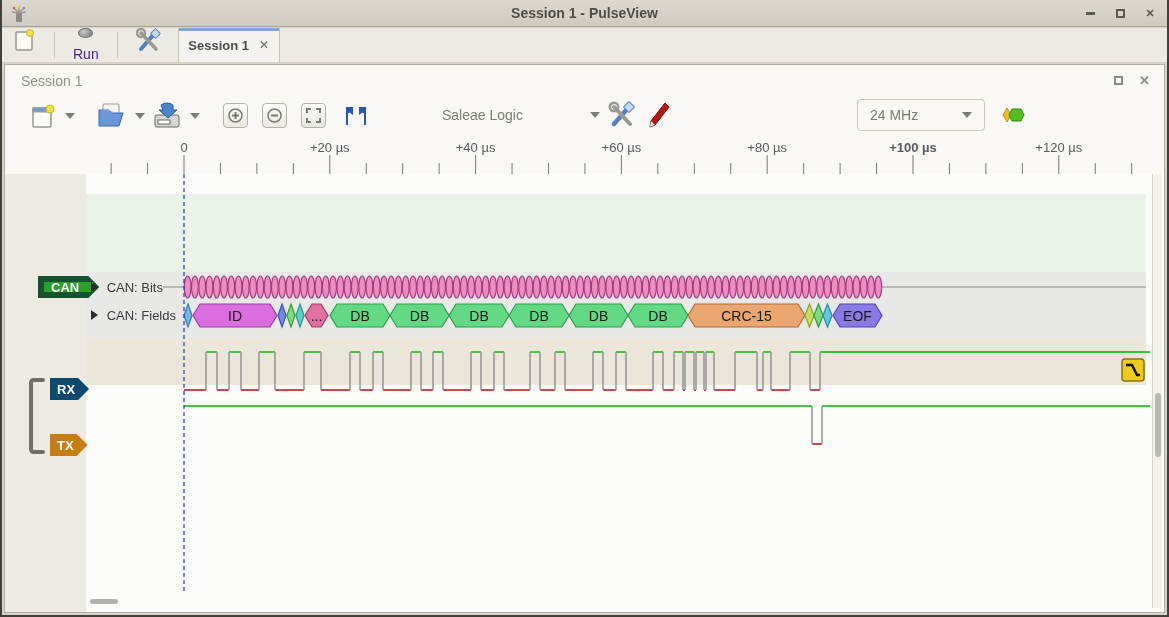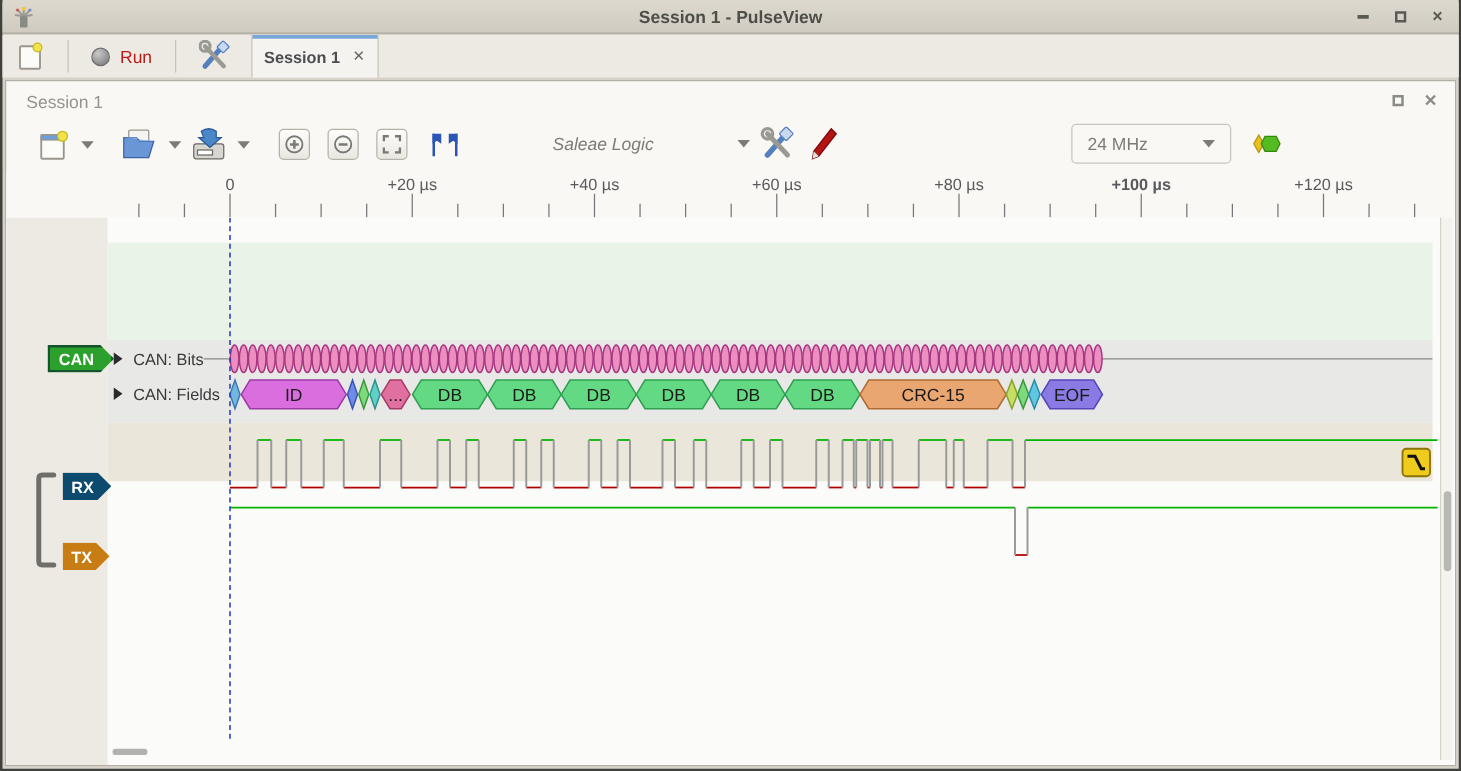--- a/index.html
+++ b/index.html
@@ -17,22 +17,22 @@
                   gap:16px; align-items:center; }
   .wc { width:14px; height:14px; display:flex; align-items:center; justify-content:center;
         color:#5a5a55; font-size:11px; font-weight:bold; cursor:default; }
   .wc .min-glyph { width:9px; height:3px; background:#5a5a55; }
   .wc .max-glyph { width:9px; height:9px; border:2px solid #5a5a55; }
 
   
   .main-toolbar { position:absolute; left:2px; top:28px; width:1165px; height:34px;
                   background:#edeae3; display:flex; align-items:stretch; }
   .tb-sep { width:1px; background:#c6c2b7; margin:4px 6px; }
-  .tb-btn { display:flex; align-items:center; gap:8px; padding:0 12px; color:#b91c1c;
-            font-size:14px; }
+  .tb-btn { display:flex; align-items:center; gap:8px; padding:0 12px; color:#4c1d95;
+            font-size:14px;flex-direction:column; }
   .run-circle { width:15px; height:15px; border-radius:50%;
                 background:radial-gradient(circle at 35% 30%, #c9c9c9, #8d8d8d 70%);
                 border:1px solid #6f6f6f; }
   .tab { position:relative; margin-left:4px; width:102px; background:#f4f3ef;
          border-left:1px solid #c6c2b7; border-right:1px solid #c6c2b7;
          display:flex; align-items:center; justify-content:center; gap:10px;
          font-size:13px; font-weight:bold; color:#4d4d52; }
   .tab::before { content:""; position:absolute; left:0; right:0; top:0; height:3px;
                  background:#79a7d9; }
   .tab-close { font-size:12px; color:#666; font-weight:normal; }
@@ -53,41 +53,41 @@
   .icon-abs { position:absolute; }
   .caret { width:0; height:0; border-left:5px solid transparent;
            border-right:5px solid transparent; border-top:6px solid #7c7c77; }
   .sq-btn { position:absolute; width:25px; height:25px; top:6px; border:1px solid #b5b1a6;
             border-radius:4px; background:linear-gradient(#fdfdfc,#e9e7e1);
             display:flex; align-items:center; justify-content:center; }
   .combo { position:absolute; top:2px; height:32px; border:1px solid #c9c6bd;
            border-radius:4px; background:#f9f8f5; display:flex; align-items:center;
            justify-content:space-between; padding:0 12px; color:#7c7c77; font-size:14px; }
   .flat-combo { position:absolute; top:2px; height:32px; display:flex; align-items:center;
-                color:#7c7c77; font-size:14px;font-style:italic; }
+                color:#7c7c77; font-size:14px; }
 
   
   .ruler { position:absolute; left:0; top:72px; width:100%; height:37px; background:#f9f8f5; }
   .ruler-label { position:absolute; top:3px; transform:translateX(-50%); font-size:13px;
                  color:#5a5a5e; white-space:nowrap; }
   .traces { position:absolute; left:0; top:109px; width:1159px; height:438px;
             background:#fbfbf9; overflow:hidden; }
   .gutter { position:absolute; left:0; top:0; width:81px; height:100%; background:#edeae3; }
   .band { position:absolute; left:81px; width:1060px; }
   .band-decode { top:20px; height:78px; background:#e9f3e8; }
   .band-rx { top:98px; height:66px; background:#e8e8e7; }
   .band-tx { top:164px; height:47px; background:#eae6da; }
   .row-label { position:absolute; font-size:13px; color:#3a3a3a; white-space:nowrap; }
   .tri { display:inline-block; width:0; height:0; border-top:5px solid transparent;
          border-bottom:5px solid transparent; border-left:7px solid #2a2a2a;
          margin-right:5px; }
   .tag { position:absolute; height:22px; display:flex; align-items:center;
          padding:0 14px 0 7px; color:#fff; font-size:13px; font-weight:bold;
          clip-path:polygon(0 0, calc(100% - 11px) 0, 100% 50%, calc(100% - 11px) 100%, 0 100%); }
-  .tag-can { background:#2ca02c; border:2px solid #14532d; }
+  .tag-can { background:#2ca02c; border:6px solid #14532d; }
   .tag-rx { background:#0c4a6e; }
   .tag-tx { background:#c87d14;text-align:center; }
 
   .hscroll { position:absolute; left:85px; bottom:8px; width:28px; height:5px;
              border-radius:3px; background:#b2b2af; }
   .vscroll-track { position:absolute; right:2px; top:109px; width:10px; height:434px;
                    background:#f4f3f0; border-left:1px solid #d5d2c9; }
   .vscroll-handle { position:absolute; left:2px; top:219px; width:6px; height:64px;
                     border-radius:3px; background:#b8b8b4; }
   svg text { font-family:"Liberation Sans", sans-serif; }

